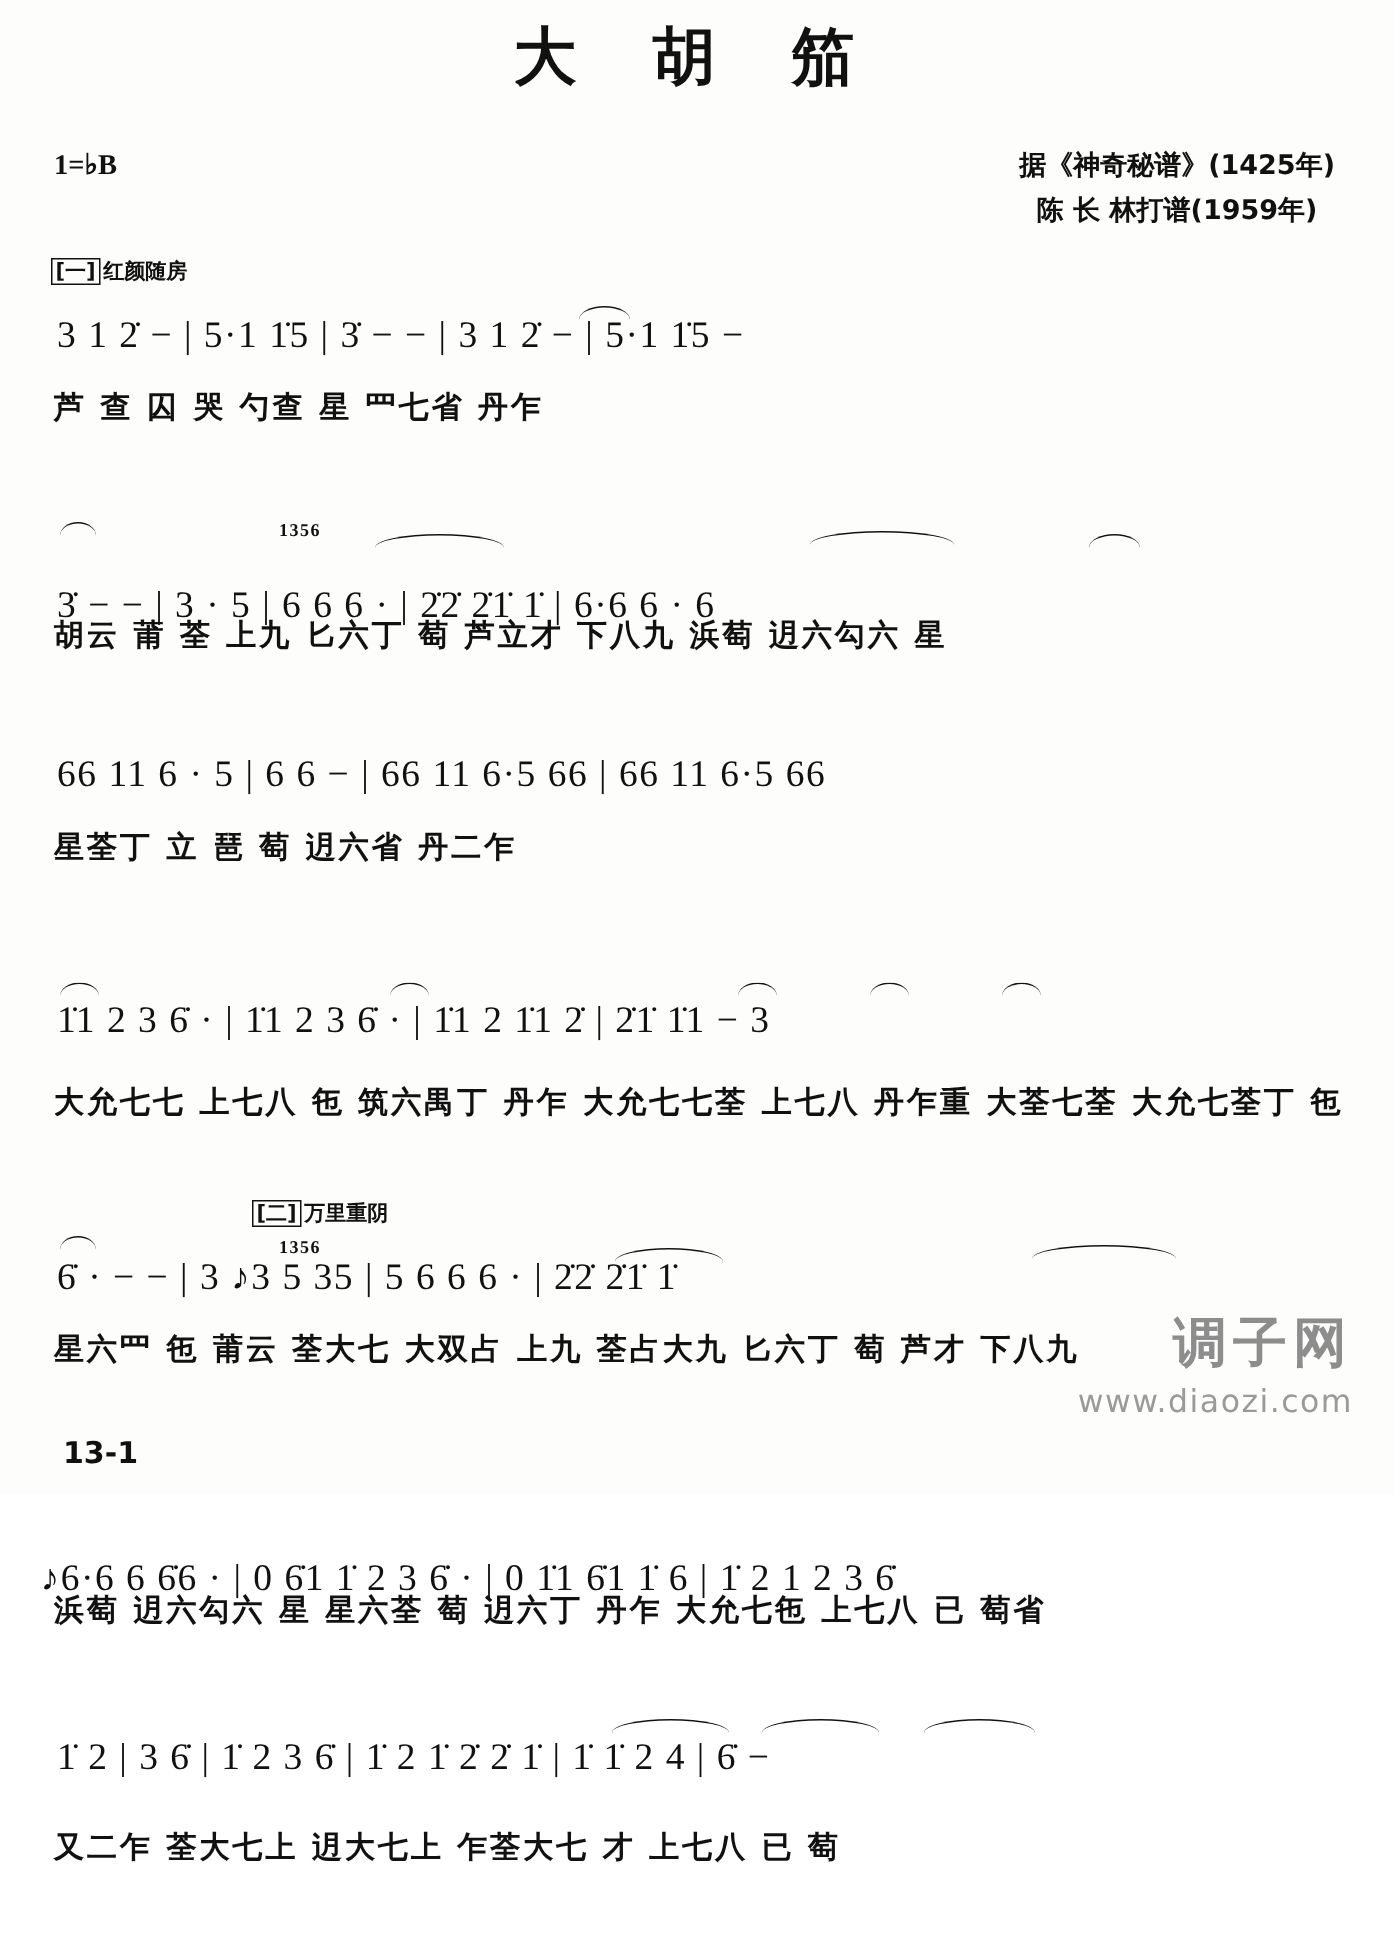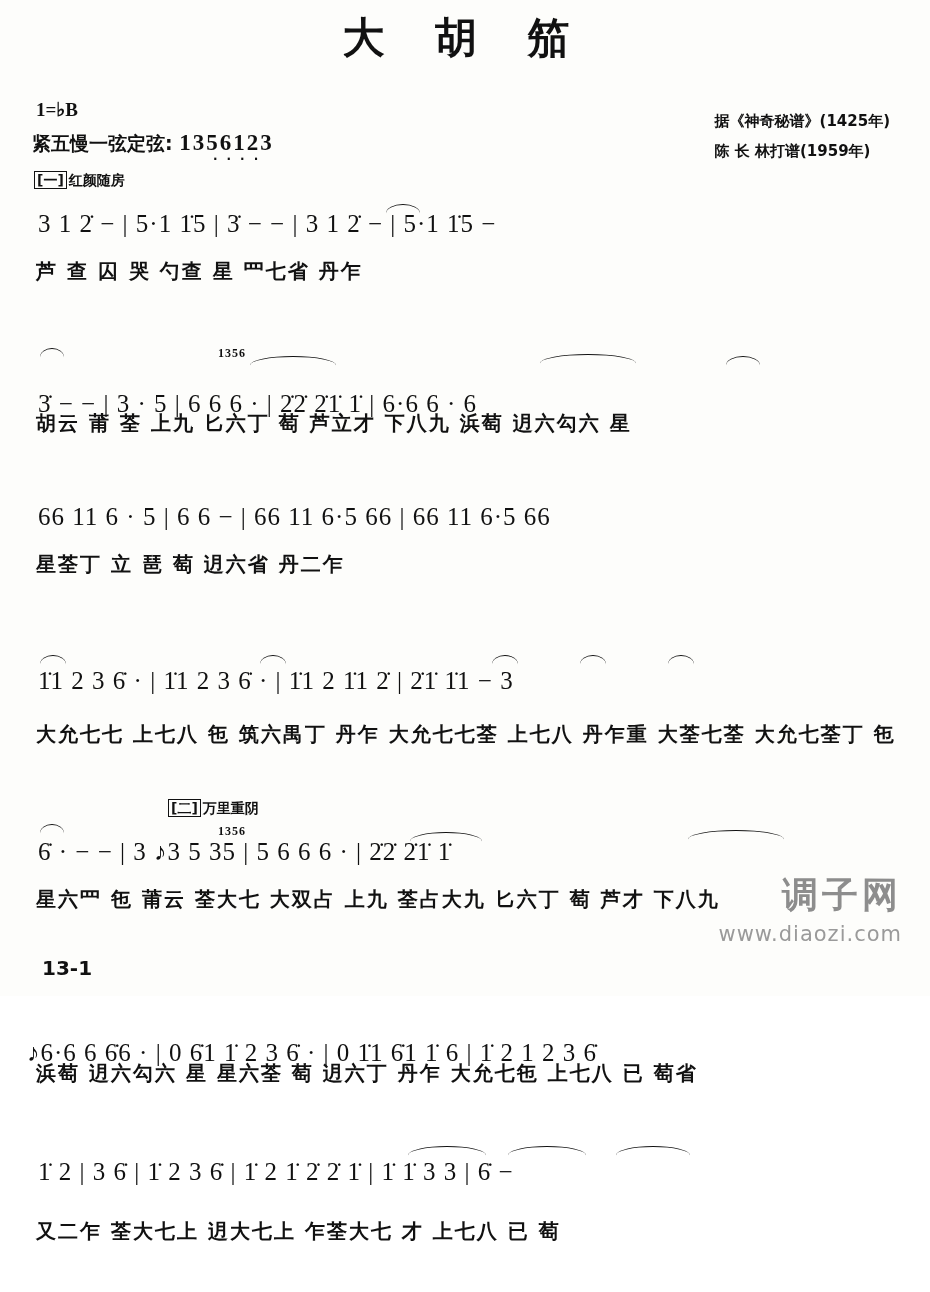--- a/index.html
+++ b/index.html
@@ -62,24 +62,24 @@
   .tuning .dots {
     position: absolute;
     left: 181px;
     top: 22px;
     font-size: 12px;
     letter-spacing: 9px;
   }
 
   .credits {
     position: absolute;
-    top: 106px;
+    top: 96px;
     right: 40px;
-    text-align: left;
-    font-size: 15px;
+    text-align: center;
+    font-size: 18px;
     font-weight: bold;
     line-height: 30px;
     font-family: "DejaVu Sans", sans-serif;
   }
   .credits div { white-space: nowrap; }
 
   
   .section-mark {
     position: absolute;
     font-size: 14px;
@@ -114,21 +114,20 @@
     font-size: 20px;
     font-weight: bold;
     letter-spacing: 2px;
   }
   .tinynum {
     position: absolute;
     font-size: 12px;
     font-family: "Liberation Serif", serif;
     font-weight: bold;
     letter-spacing: 1px;
-    margin-left: 32px;
   }
   .slur {
     position: absolute;
     border-top: 1.4px solid #111;
     border-left: 0; border-right: 0; border-bottom: 0;
     border-radius: 60% 60% 0 0 / 100% 100% 0 0;
     height: 10px;
   }
 
   
@@ -165,25 +164,20 @@
 <body>
 
 <div class="page">
 
   <div class="title">大 胡 笳</div>
 
   <div class="key-sig">
     <span>1=♭B</span>
   </div>
 
-  <div class="tuning">
-    <span>紧五慢一弦定弦:</span>
-    <span class="nums">1356123</span>
-    <span class="dots">····</span>
-  </div>
 
   <div class="credits">
     <div>据《神奇秘谱》(1425年)</div>
     <div>陈 长 林打谱(1959年)</div>
   </div>
 
   <div class="section-mark" style="top:172px; left:34px;">
     <span class="box">[一]</span><span>红颜随房</span>
   </div>
 
@@ -230,21 +224,21 @@
     <div class="slur" style="left:410px; top:14px; width:72px;"></div>
     <div class="slur" style="left:688px; top:12px; width:96px;"></div>
   </div>
 
   <div class="row" style="top:1000px;">
     <div class="jianpu" style="left:27px; top:14px;margin-top:25px;">♪6·6   6   6̇6 ·  |  0   6̇1   1̇   2   3   6̇ ·  |  0   1̇1   6̇1   1̇   6   |  1̇ 2   1   2   3   6̇</div>
     <div class="tab" style="left:36px; top:60px;">浜萄 迌六勾六 星   星六荃 萄 迌六丁 丹乍   大允七㐌 上七八 已 萄省</div>
   </div>
 
   <div class="row" style="top:1138px;">
-    <div class="jianpu" style="left:38px; top:20px;">1̇ 2   |  3 6̇  |  1̇ 2   3 6̇  |  1̇ 2   1̇ 2̇   2̇ 1̇   |  1̇   1̇ 3   3   |  6̇ −</div>
+    <div class="jianpu" style="left:38px; top:20px;">1̇ 2   |  3 6̇  |  1̇ 2   3 6̇  |  1̇ 2   1̇ 2̇   2̇ 1̇   |  1̇   1̇ 2   4   |  6̇ −</div>
     <div class="tab" style="left:36px; top:80px;">又二乍   荃大七上 迌大七上 乍荃大七 才   上七八 已 萄</div>
     <div class="slur" style="left:408px; top:8px; width:78px;"></div>
     <div class="slur" style="left:508px; top:8px; width:78px;"></div>
     <div class="slur" style="left:616px; top:8px; width:74px;"></div>
   </div>
 
   <div class="page-num">13-1</div>
 
   <div class="watermark">
     <div class="wm-cn">调子网</div>

